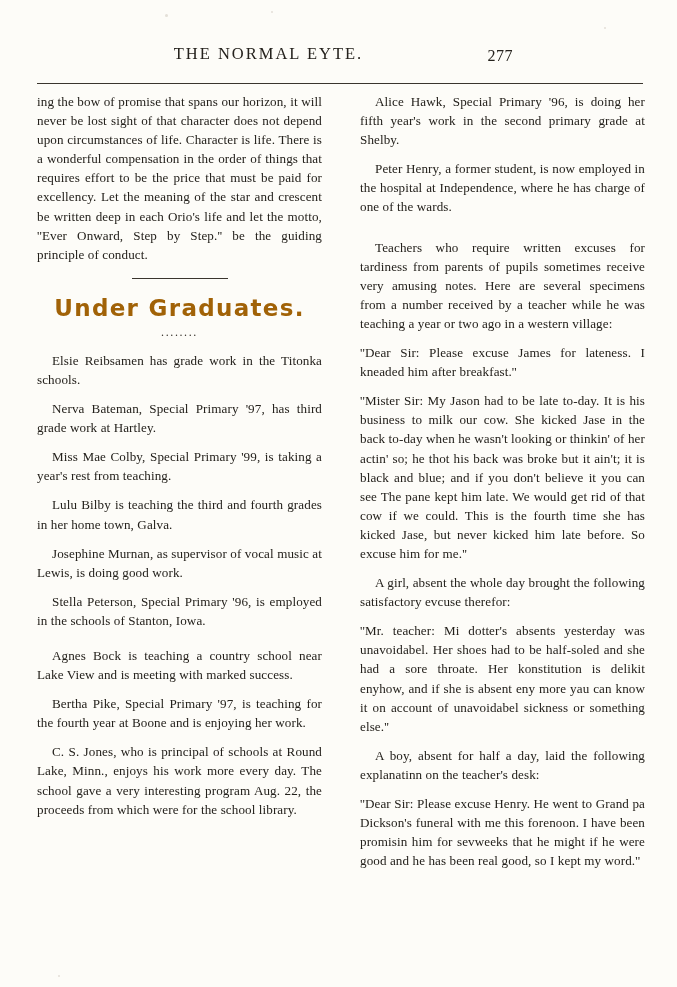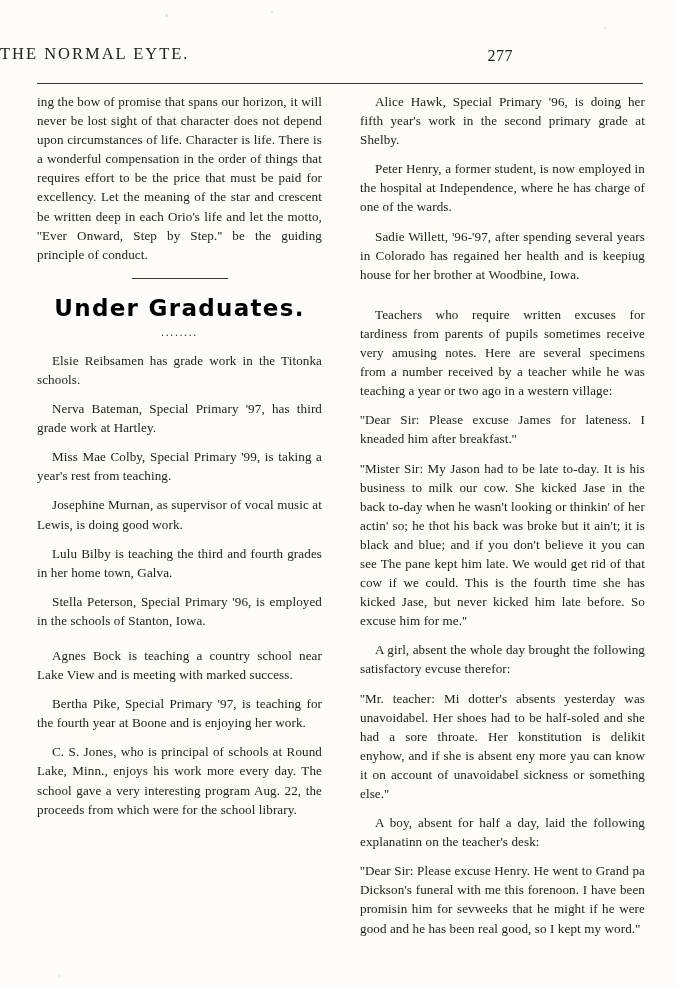--- a/index.html
+++ b/index.html
@@ -25,20 +25,21 @@
     position: absolute;
     background: #cfc9bd;
     border-radius: 50%;
     opacity: .55;
   }
   .header {
     position: absolute;
     top: 44px;
     left: 0;
     width: 537px;
+    text-align: center;
   }
   .header .title {
     font-size: 16.5px;
     letter-spacing: 2.0px;
     font-variant: small-caps;
     text-transform: uppercase;
   }
   .header .pageno {
     position: absolute;
     right: 24px;
@@ -85,21 +86,21 @@
     border-top: 1.3px solid #3a352e;
     margin: 14px auto 16px auto;
   }
   h2.section {
     font-family: "DejaVu Sans", sans-serif;
     font-weight: bold;
     font-size: 23px;
     letter-spacing: 1.3px;
     text-align: center;
     margin: 2px 0 6px 0;
-    color: #000000;
+    color: #a16207;
   }
   .dotrule {
     text-align: center;
     font-size: 12px;
     letter-spacing: 1.6px;
     color: #3a352e;
     margin: 0 0 14px 0;
     line-height: 10px;
   }
   .gap-sm { height: 6px; }
@@ -128,33 +129,32 @@
       <p class="noind">ing the bow of promise that spans our horizon, it will never be lost sight of that character does not depend upon circumstances of life. Character is life. There is a wonderful compensation in the order of things that requires effort to be the price that must be paid for excellency. Let the meaning of the star and crescent be written deep in each Orio's life and let the motto, ''Ever Onward, Step by Step.'' be the guiding principle of conduct.</p>
 
       <div class="shortrule"></div>
 
       <h2 class="section">Under Graduates.</h2>
       <div class="dotrule">........</div>
 
       <p class="ind">Elsie Reibsamen has grade work in the Titonka schools.</p>
       <p class="ind">Nerva Bateman, Special Primary '97, has third grade work at Hartley.</p>
       <p class="ind">Miss Mae Colby, Special Primary '99, is taking a year's rest from teaching.</p>
+      <p class="ind">Lulu Bilby is teaching the third and fourth grades in her home town, Galva.</p>
       <p class="ind">Josephine Murnan, as supervisor of vocal music at Lewis, is doing good work.</p>
-      <p class="ind">Lulu Bilby is teaching the third and fourth grades in her home town, Galva.</p>
       <p class="ind">Stella Peterson, Special Primary '96, is employed in the schools of Stanton, Iowa.</p>
       <div class="gap-sm"></div>
       <p class="ind">Agnes Bock is teaching a country school near Lake View and is meeting with marked success.</p>
       <p class="ind">Bertha Pike, Special Primary '97, is teaching for the fourth year at Boone and is enjoying her work.</p>
       <p class="ind">C. S. Jones, who is principal of schools at Round Lake, Minn., enjoys his work more every day. The school gave a very interesting program Aug. 22, the proceeds from which were for the school library.</p>
     </div>
 
     <div class="col">
       <p class="ind">Alice Hawk, Special Primary '96, is doing her fifth year's work in the second primary grade at Shelby.</p>
       <p class="ind">Peter Henry, a former student, is now employed in the hospital at Independence, where he has charge of one of the wards.</p>
-      <p class="ind">Sadie Willett, '96-'97, after spending several years in Colorado has regained her health and is keepiug house for her brother at Woodbine, Iowa.</p>
 
       <div class="gap-md"></div>
 
       <p class="ind">Teachers who require written excuses for tardiness from parents of pupils sometimes receive very amusing notes. Here are several specimens from a number received by a teacher while he was teaching a year or two ago in a western village:</p>
       <p class="noind">''Dear Sir: Please excuse James for lateness. I kneaded him after breakfast.''</p>
       <p class="noind">''Mister Sir: My Jason had to be late to-day. It is his business to milk our cow. She kicked Jase in the back to-day when he wasn't looking or thinkin' of her actin' so; he thot his back was broke but it ain't; it is black and blue; and if you don't believe it you can see The pane kept him late. We would get rid of that cow if we could. This is the fourth time she has kicked Jase, but never kicked him late before. So excuse him for me.''</p>
       <p class="ind">A girl, absent the whole day brought the following satisfactory evcuse therefor:</p>
       <p class="noind">''Mr. teacher: Mi dotter's absents yesterday was unavoidabel. Her shoes had to be half-soled and she had a sore throate. Her konstitution is delikit enyhow, and if she is absent eny more yau can know it on account of unavoidabel sickness or something else.''</p>
       <p class="ind">A boy, absent for half a day, laid the following explanatinn on the teacher's desk:</p>
       <p class="noind">''Dеar Sir: Please excuse Henry. He went to Grand pa Dickson's funeral with me this forenoon. I have been promisin him for sevweeks that he might if he were good and he has been real good, so I kept my word.''</p>

